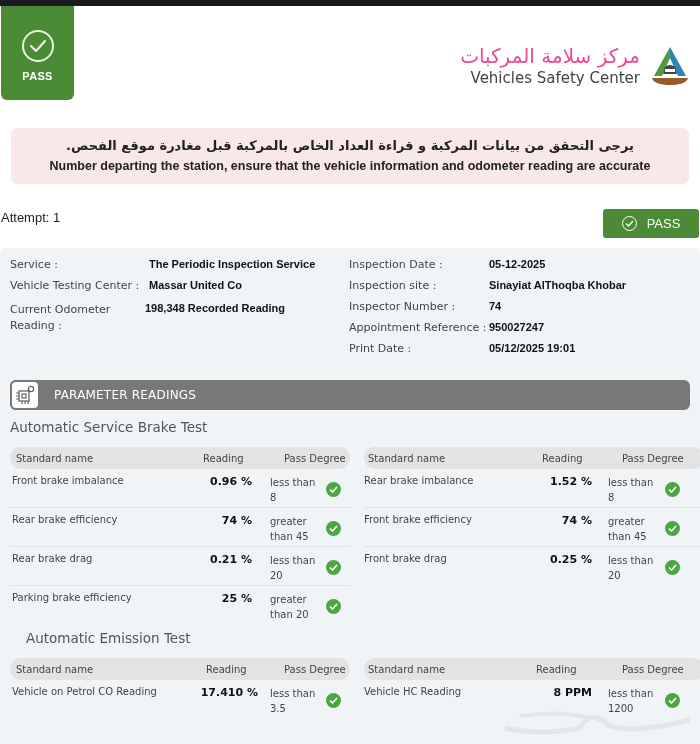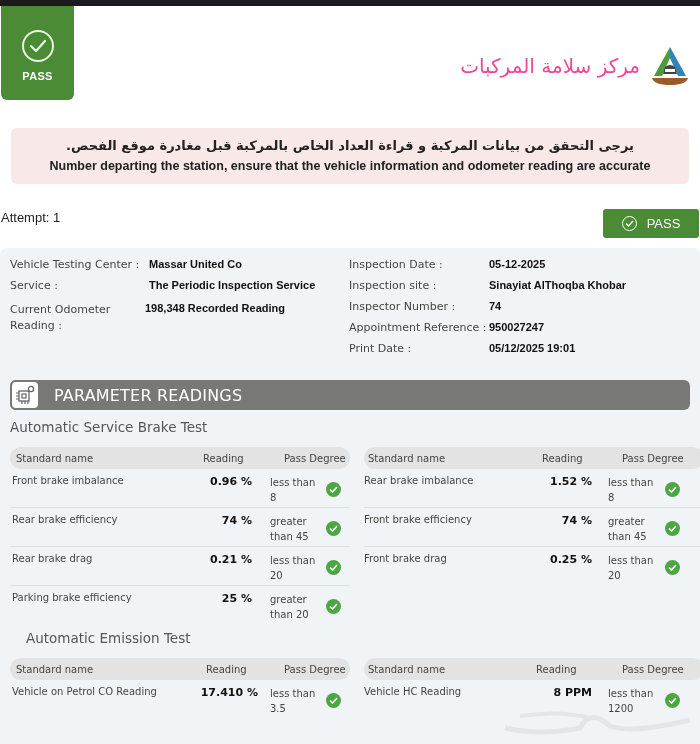--- a/index.html
+++ b/index.html
@@ -48,21 +48,21 @@
   .info-left { left: 10px; }
   .info-left .k { width: 139px; }
   .info-right { left: 349px; }
   .info-right .k { width: 140px; }
 
   .section-bar {
     position: absolute; left: 10px; top: 380px; width: 680px; height: 30px;
     background: #787876; border-radius: 6px; display: flex; align-items: center;
   }
   .section-bar .ic { width: 30px; height: 30px; background: #fff; border: 2px solid #787876; border-radius: 6px; display:flex; align-items:center; justify-content:center; }
-  .section-bar .title { color: #fff; font-size: 16px; margin-left: 14px; letter-spacing: 0.2px; }
+  .section-bar .title { color: #fff; font-size: 12px; margin-left: 14px; letter-spacing: 0.2px; }
 
   .sub-title { position: absolute; left: 10px; font-size: 13.5px; color: #555; }
 
   .table { position: absolute; width: 340px; font-size: 10px; }
   .thead { height: 22px; background: #e3e3e3; border-radius: 11px; display: flex; align-items: center; color: #444; position: relative; }
   .thead span { position: absolute; }
   .trow { position: relative; height: 39px; border-bottom: 1.5px solid #dde2e6; color: #444; }
   .trow:last-child { border-bottom: none; }
   .trow .name { position: absolute; left: 2px; top: 6px; }
   .trow .reading { position: absolute; top: 6px; font-weight: bold; color: #111; font-size: 11px; text-align: right; }
@@ -81,20 +81,21 @@
     <svg width="18" height="14" viewBox="0 0 18 14">
         <path d="M2 7 L7 12 L16 2" stroke="#e9f5e1" stroke-width="2.2" fill="none" stroke-linecap="round" stroke-linejoin="round"></path>
       </svg>
   </div>
   <div class="label">PASS</div>
 </div>
 
 <div class="logo">
   <div class="txt">
     <div class="ar">مركز سلامة المركبات</div>
+    <div class="en">Vehicles Safety Center</div>
   </div>
   <svg width="44" height="44" viewBox="0 0 44 44">
     <path d="M22 3 L6 32 L14 32 L22 14 Z" fill="#4f9a3d"></path>
     <path d="M22 3 L38 32 L30 32 L22 14 Z" fill="#2f84b8"></path>
     <path d="M4 34 L40 34 Q38 41 22 41 Q6 41 4 34 Z" fill="#9b5a2c"></path>
     <path d="M15 30 L17 23 Q22 19 27 23 L29 30 Z" fill="#444"></path>
     <rect x="17" y="25" width="10" height="3" fill="#fff"></rect>
   </svg>
 </div>
 
@@ -110,26 +111,26 @@
         <path d="M1 3.5 L3.5 6 L8 1" stroke="#fff" stroke-width="1.3" fill="none"></path>
       </svg>
   </span>
   <span>PASS</span>
 </div>
 
 <div class="panel"></div>
 
 <div class="info info-left">
   <div class="row">
+    <span class="k">Service :</span>
+    <span class="v">The Periodic Inspection Service</span>
+  </div>
+  <div class="row">
     <span class="k">Vehicle Testing Center :</span>
     <span class="v">Massar United Co</span>
-  </div>
-  <div class="row">
-    <span class="k">Service :</span>
-    <span class="v">The Periodic Inspection Service</span>
   </div>
   <div class="row" style="height:40px; margin-top:2px;">
     <span class="k" style="width:135px; line-height:16px;">Current Odometer Reading :</span>
     <span class="v">198,348 Recorded Reading</span>
   </div>
 </div>
 
 <div class="info info-right">
   <div class="row">
     <span class="k">Inspection Date :</span>

